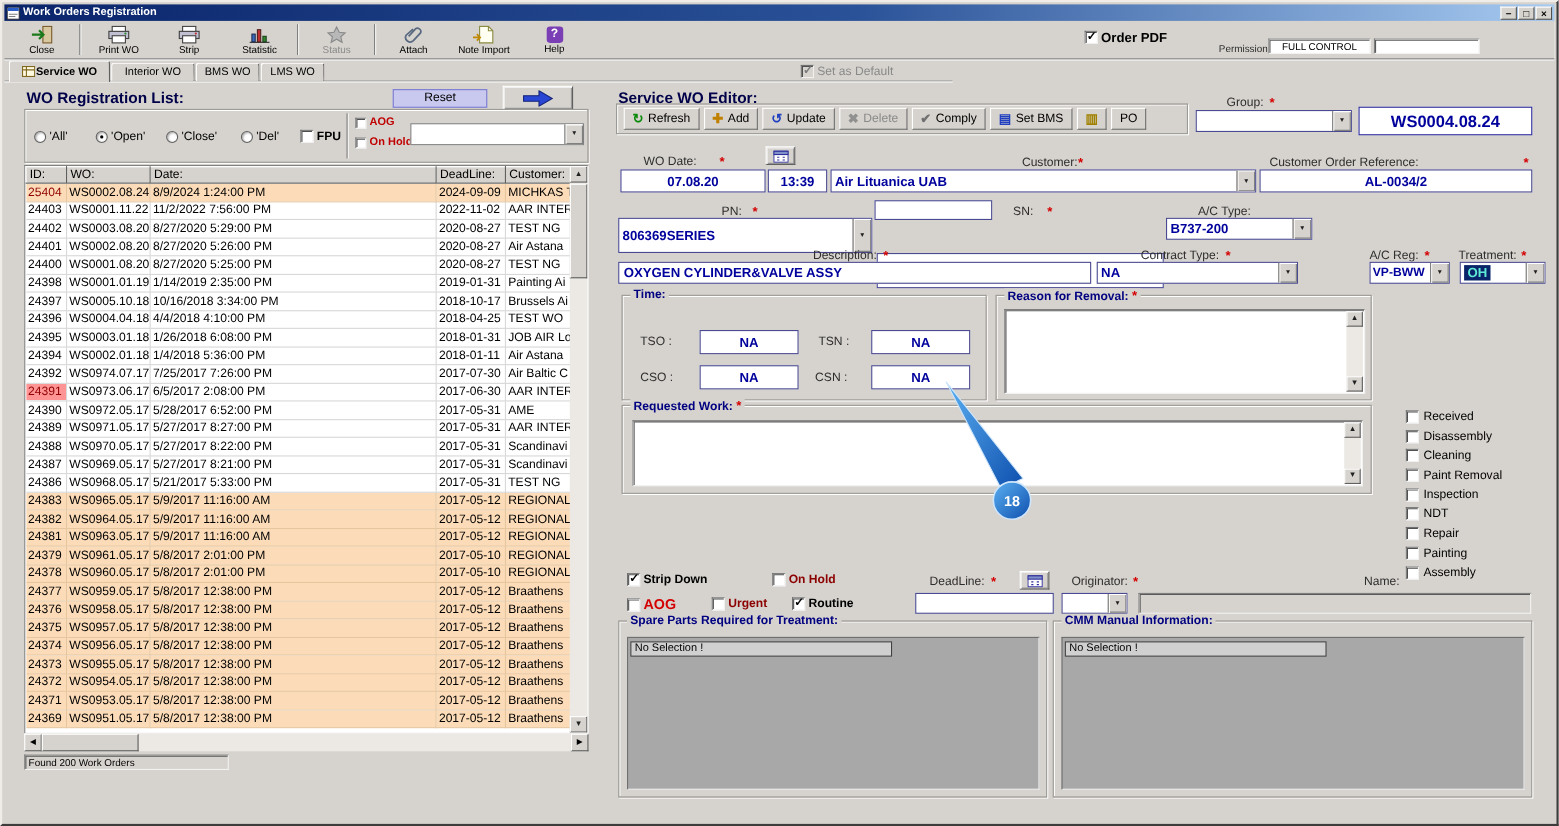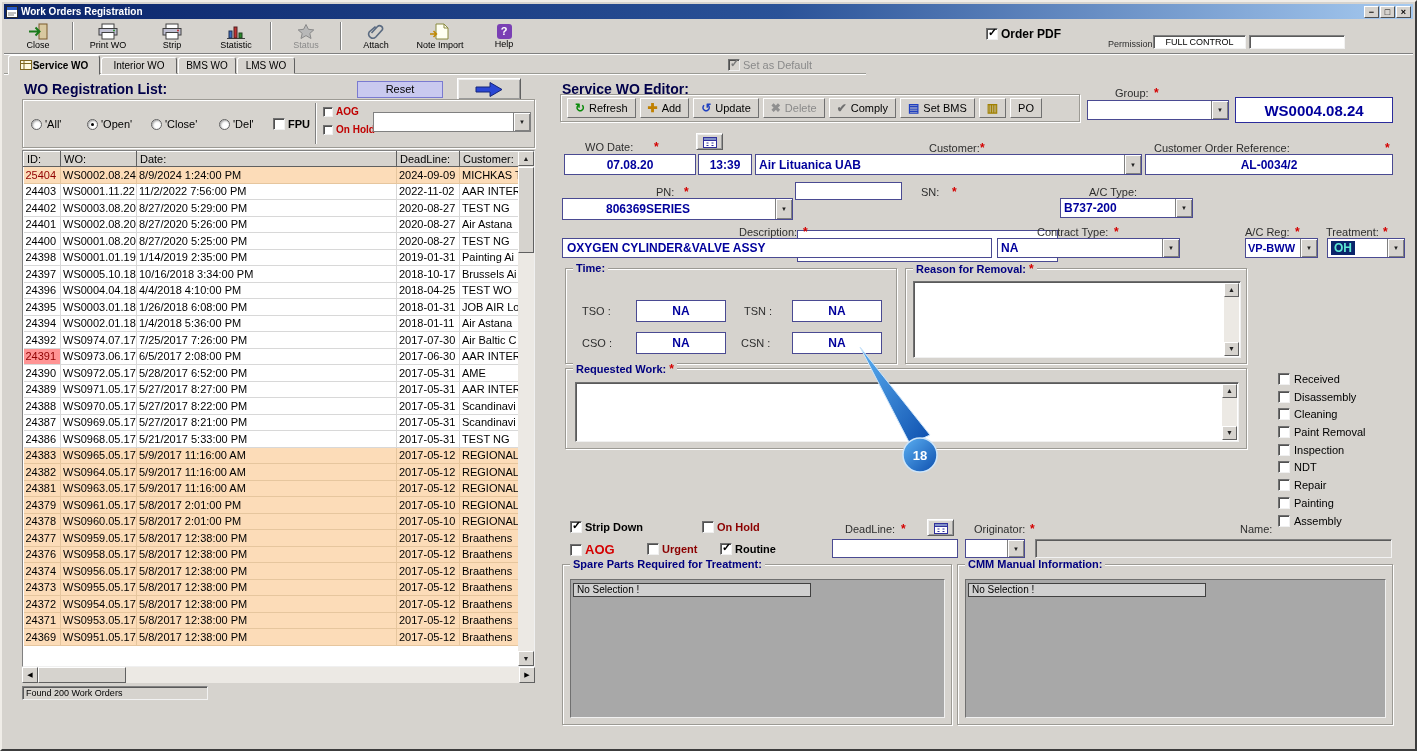--- a/index.html
+++ b/index.html
@@ -442,20 +442,27 @@
             <td>Braathens</td>
           </tr>
           <tr class="peach">
             <td>24376</td>
             <td>WS0958.05.17</td>
             <td>5/8/2017 12:38:00 PM</td>
             <td>2017-05-12</td>
             <td>Braathens</td>
           </tr>
           <tr class="peach">
+            <td>24375</td>
+            <td>WS0957.05.17</td>
+            <td>5/8/2017 12:38:00 PM</td>
+            <td>2017-05-12</td>
+            <td>Braathens</td>
+          </tr>
+          <tr class="peach">
             <td>24374</td>
             <td>WS0956.05.17</td>
             <td>5/8/2017 12:38:00 PM</td>
             <td>2017-05-12</td>
             <td>Braathens</td>
           </tr>
           <tr class="peach">
             <td>24373</td>
             <td>WS0955.05.17</td>
             <td>5/8/2017 12:38:00 PM</td>
@@ -561,21 +568,21 @@
   <span class="abs lbl" style="left:1152px; top:140px;">Customer Order Reference:</span>
   <span class="abs req" style="left:1383px; top:139px;">*</span>
   <div class="ffield tc navy v12" style="left:1143px; top:152px; width:248px; height:21px;">AL-0034/2</div>
 
   <span class="abs lbl" style="left:654px; top:184px;">PN:</span>
   <span class="abs req" style="left:682px; top:183px;">*</span>
   <div class="ffield" style="left:793px; top:180px; width:107px; height:18px;"></div>
   <span class="abs lbl" style="left:919px; top:184px;">SN:</span>
   <span class="abs req" style="left:950px; top:183px;">*</span>
   <span class="abs lbl" style="left:1087px; top:184px;">A/C Type:</span>
-  <div class="fcombo" style="left:560px; top:196px; width:231px; height:22px;padding-left:40px;">
+  <div class="fcombo" style="left:560px; top:196px; width:231px; height:32px;">
     <span class="cval navy v12">806369SERIES</span>
     <span class="cbtn">▼</span>
   </div>
   <div class="ffield tc navy v12" style="left:795px; top:196px; width:261px; height:32px;margin-top:32px;">63241</div>
   <div class="fcombo" style="left:1058px; top:196px; width:133px; height:20px;">
     <span class="cval navy v12">B737-200</span>
     <span class="cbtn">▼</span>
   </div>
 
   <span class="abs lbl" style="left:737px; top:224px;">Description:</span>

